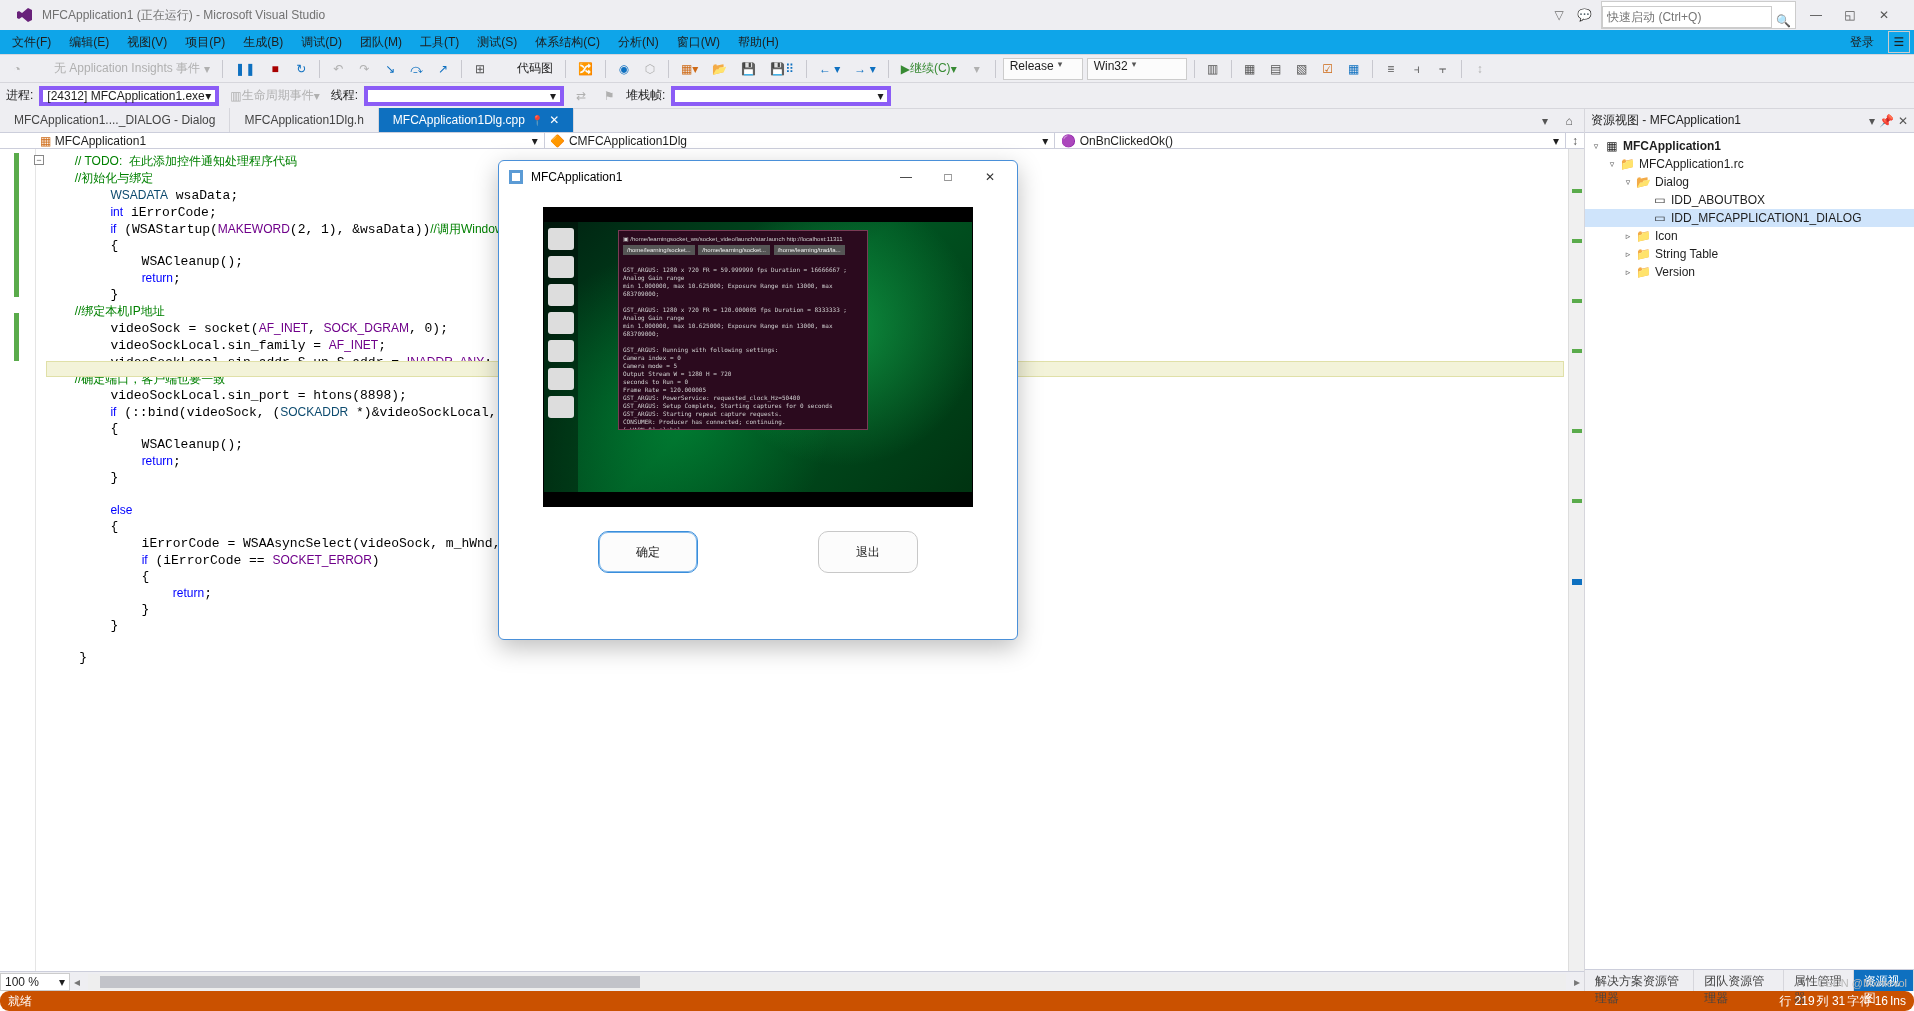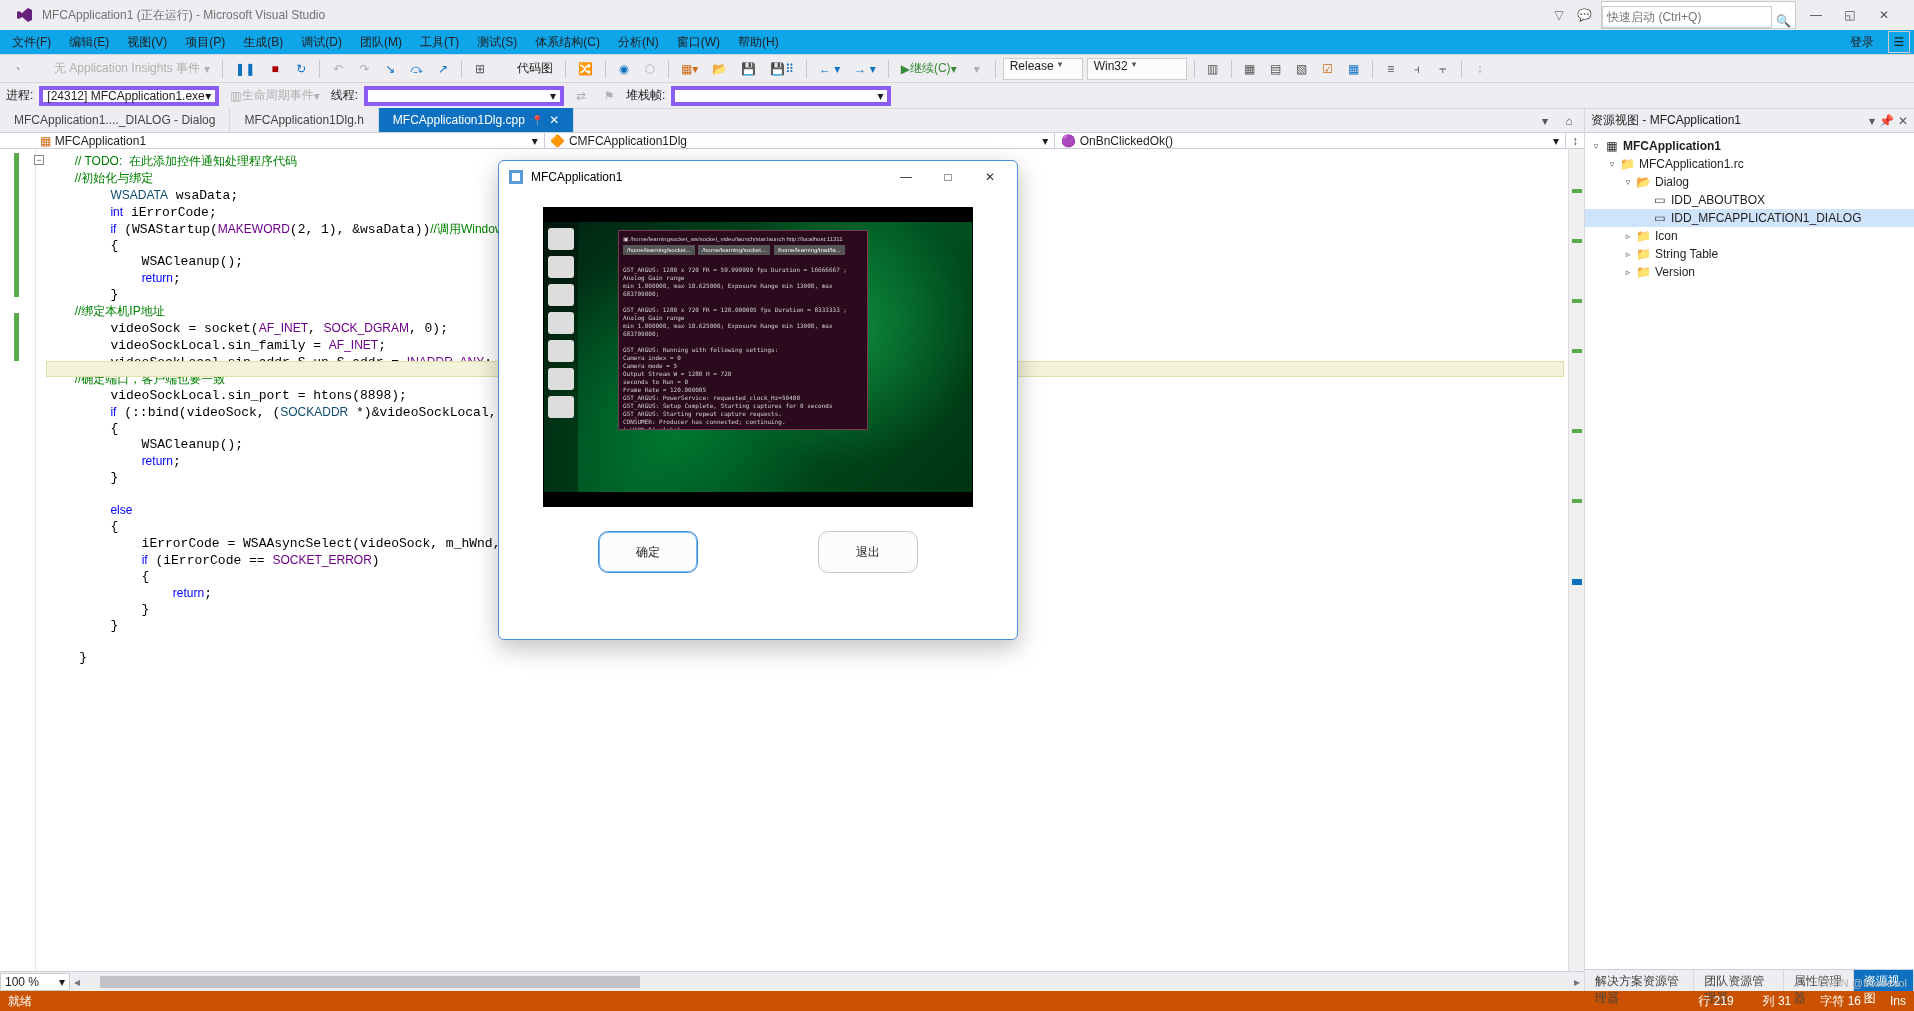--- a/index.html
+++ b/index.html
@@ -89,21 +89,21 @@
 .tree { flex:1; background:#fff; padding:4px 0; overflow:auto; }
 .tree .node { display:flex; align-items:center; height:18px; padding-left:6px; gap:4px; }
 .tree .node.sel { background:#cfe4fb; }
 .tree .tw { width:10px; text-align:center; color:#555; font-size:9px;}
 .tree .ic { width:14px; height:14px; display:inline-flex; align-items:center; justify-content:center; }
 .side-tabs { height:22px; display:flex; background:#eeeef2; border-top:1px solid #cccedb; font-size:11px;}
 .side-tabs .stab { padding:3px 10px; color:#444; border-right:1px solid #d6d6dc; }
 .side-tabs .stab.active { background:#0e70c0; color:#fff; }
 
 
-.statusbar { height:20px; background:#ca5100; color:#fff; display:flex; align-items:center; padding:0 8px; gap:29px; }
+.statusbar { height:20px; background:#ca5100; color:#fff; display:flex; align-items:center; padding:0 8px; gap:2px;border-radius:9px; }
 .statusbar .spacer { flex:1; }
 .watermark { position:absolute; right:7px; bottom:22px; color:#bbb; font-size:11px; }
 
 
 .dlg { position:absolute; left:498px; top:160px; width:520px; height:480px; background:#fff; border:1px solid #4a90d9; border-radius:6px; box-shadow:0 8px 24px rgba(0,0,0,.25); display:flex; flex-direction:column; overflow:hidden; }
 .dlg-titlebar { height:32px; display:flex; align-items:center; padding:0 10px; gap:8px; }
 .dlg-titlebar .t { flex:1; color:#000; }
 .dlg-titlebar .wbtn { width:34px; height:24px; display:flex; align-items:center; justify-content:center; color:#333; }
 .dlg-body { flex:1; display:flex; flex-direction:column; align-items:center; padding:14px 18px 8px; gap:20px; }
 .dlg-img { width:430px; height:300px; background:#000; position:relative; overflow:hidden; border:1px solid #000;}

